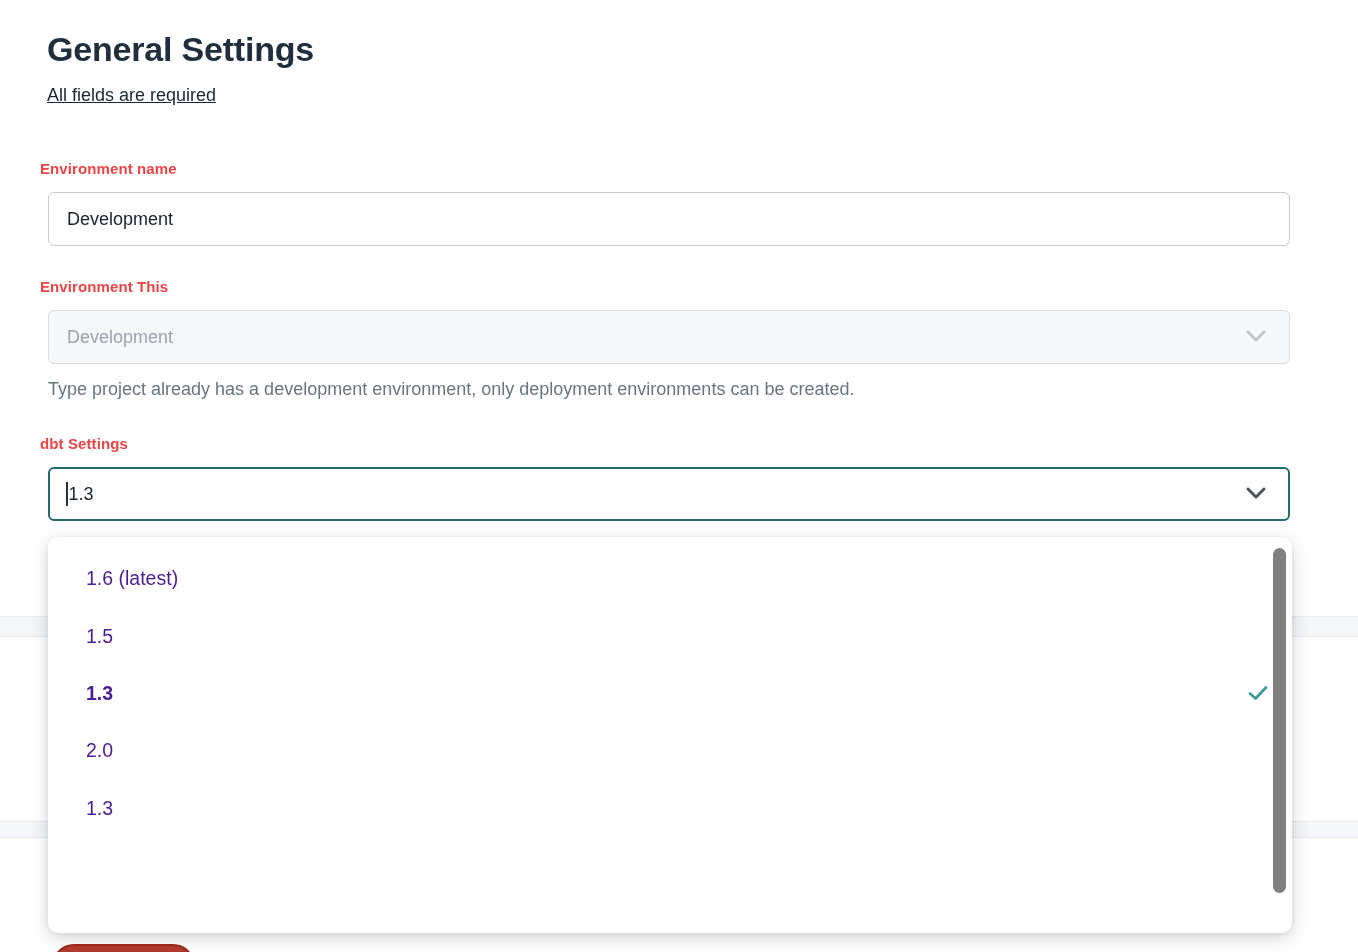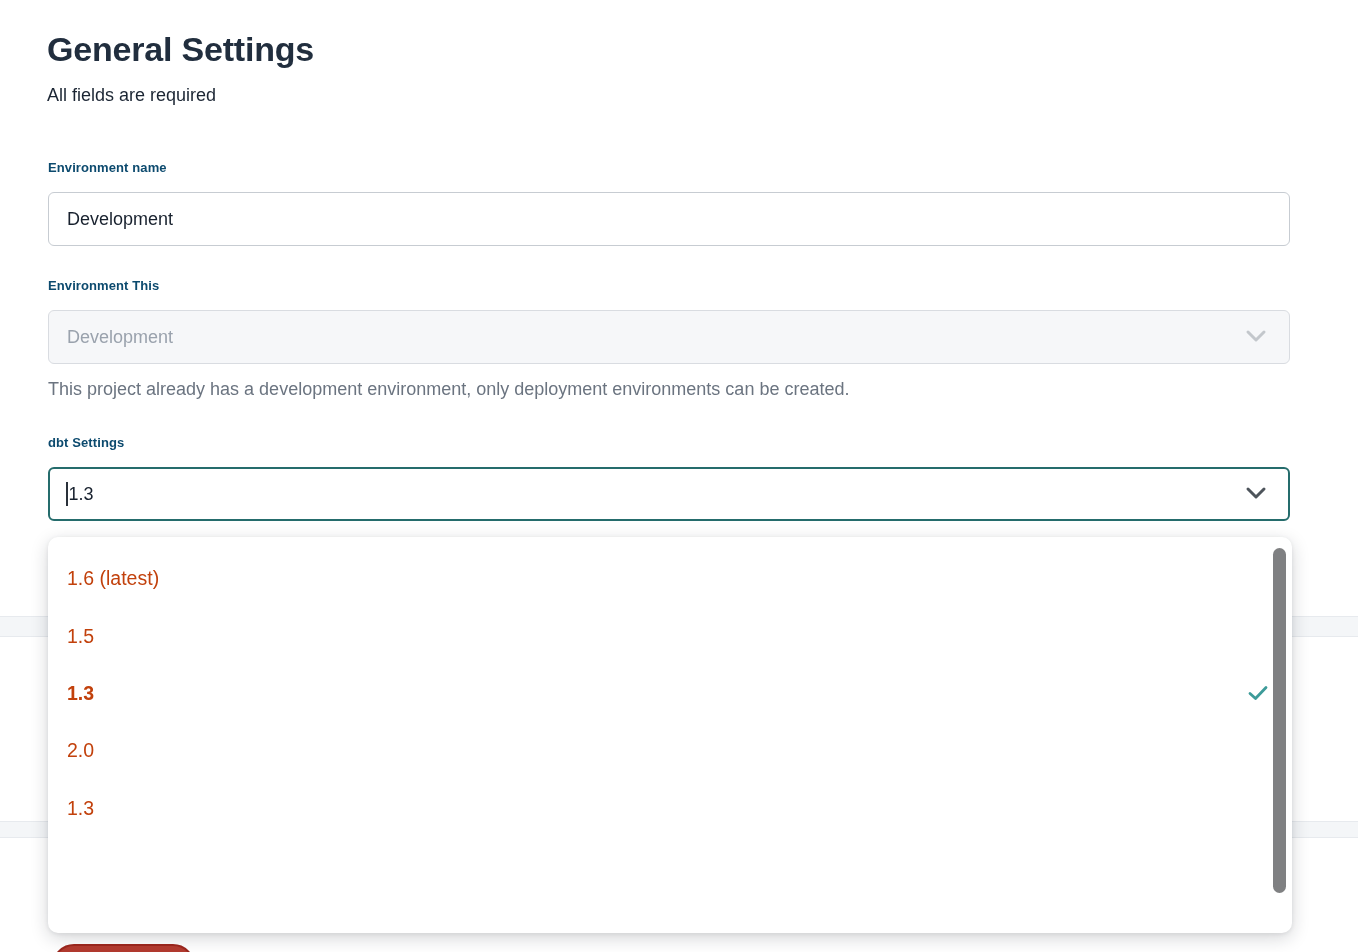--- a/index.html
+++ b/index.html
@@ -22,26 +22,26 @@
   .bg-band.band-1 { top: 616px; height: 21px; }
   .bg-band.band-2 { top: 821px; height: 17px; }
 
   .page-title {
     position: absolute; left: 47px; top: 30px;
     font-size: 34px; font-weight: 700; color: #212e3e;
     letter-spacing: -0.2px;
   }
   .page-subtitle {
     position: absolute; left: 47px; top: 85px;
-    font-size: 18px; font-weight: 400; color: #1b2533;
+    font-size: 18px; font-weight: 400; color: #1b2533; text-decoration: underline;
   }
 
   .field-label {
-    position: absolute; left: 48px;
-    font-size: 13px; font-weight: 700; color: #0c4a6e;
+    position: absolute; left: 40px;
+    font-size: 15px; font-weight: 700; color: #ef4444;
     letter-spacing: 0.1px;
   }
   .label-env-name { top: 160px; }
   .label-env-type { top: 278px; }
   .label-dbt-version { top: 435px; }
 
   .text-input {
     position: absolute; left: 48px; width: 1242px; height: 54px;
     background: #ffffff;
     border: 1px solid #c7ccd2;
@@ -96,23 +96,23 @@
     background: #ffffff;
     border-radius: 10px;
     box-shadow: 0 5px 18px rgba(23, 30, 40, 0.18), 0 1px 4px rgba(23,30,40,0.08);
     overflow: hidden;
     padding-top: 13px;
   }
   .dropdown-option {
     position: relative;
     height: 57.4px;
     display: flex; align-items: center;
-    padding-left: 19px;
-    font-size: 19.5px; color: #c2410c;
+    font-size: 19.5px; color: #4c1d95;
     cursor: pointer;
+    margin-left: 38px;
   }
   .dropdown-option.selected { font-weight: 700; }
   .dropdown-option .check-icon {
     position: absolute; right: 24px;
     display: flex; align-items: center;
   }
   .dropdown-scrollbar {
     position: absolute; right: 6px; top: 11px;
     width: 13px; height: 345px;
     background: #7f8082;
@@ -142,21 +142,21 @@
 
 <label class="field-label label-env-type">Environment This</label>
 <div class="select-box select-disabled">
   <span>Development</span>
   <span class="chevron">
     <svg width="22" height="14" viewBox="0 0 22 14">
         <path d="M3 3 L11 11 L19 3" fill="none" stroke="#c3c7cc" stroke-width="3" stroke-linecap="round" stroke-linejoin="round"></path>
       </svg>
   </span>
 </div>
-<div class="helper-text">This project already has a development environment, only deployment environments can be created.</div>
+<div class="helper-text">Type project already has a development environment, only deployment environments can be created.</div>
 
 <label class="field-label label-dbt-version">dbt Settings</label>
 <div class="select-box combobox">
   <span class="caret"></span>
     <span class="combobox-value">1.3</span>
   <span class="chevron">
     <svg width="22" height="14" viewBox="0 0 22 14">
         <path d="M3 3 L11 11 L19 3" fill="none" stroke="#4d545b" stroke-width="3" stroke-linecap="round" stroke-linejoin="round"></path>
       </svg>
   </span>

